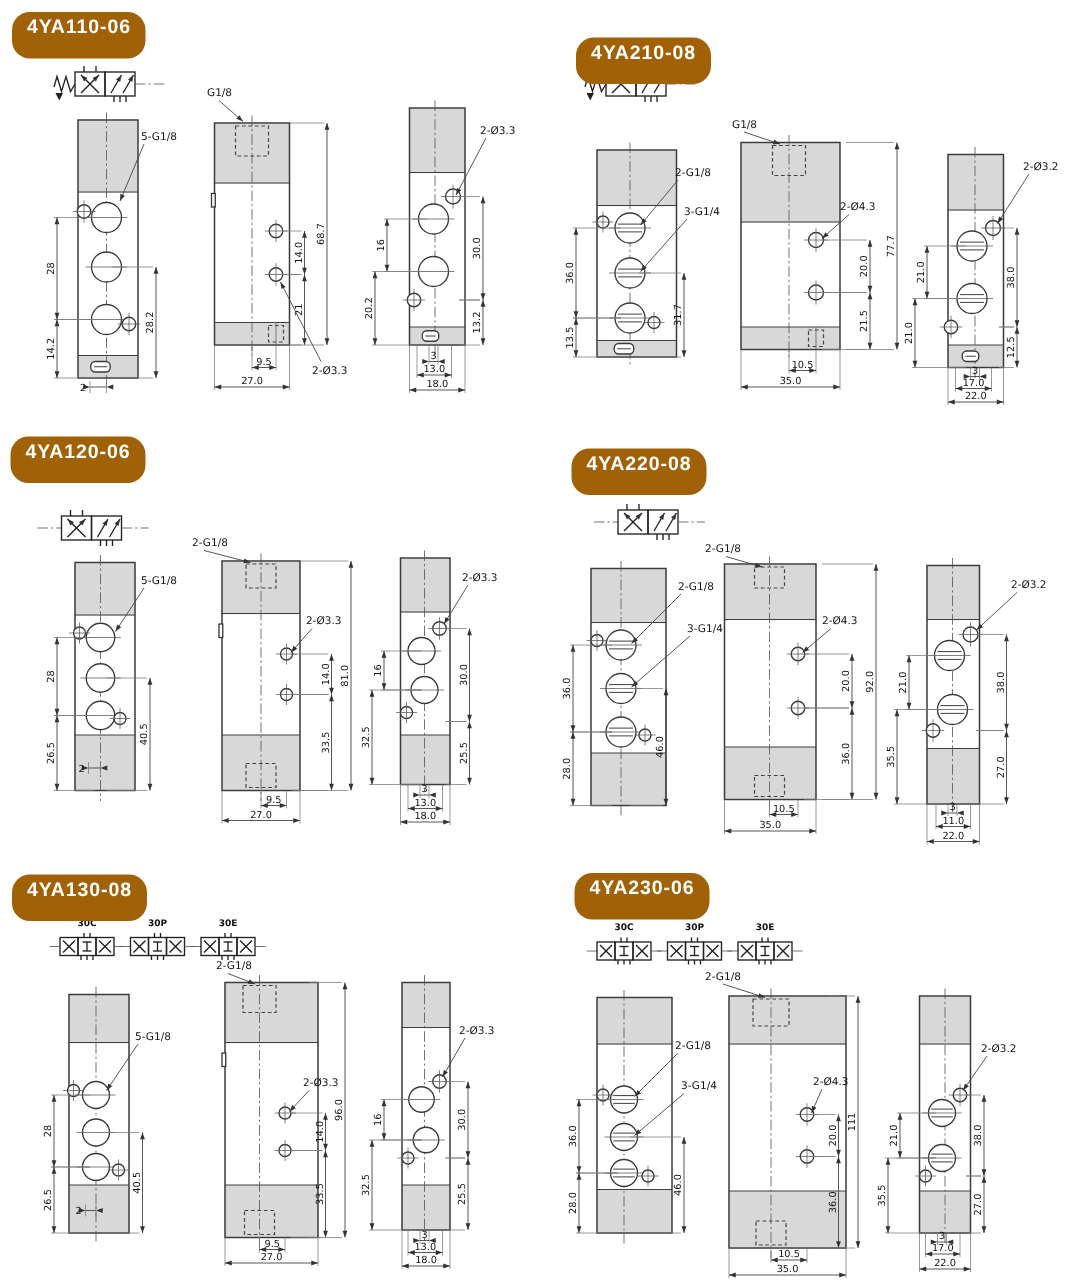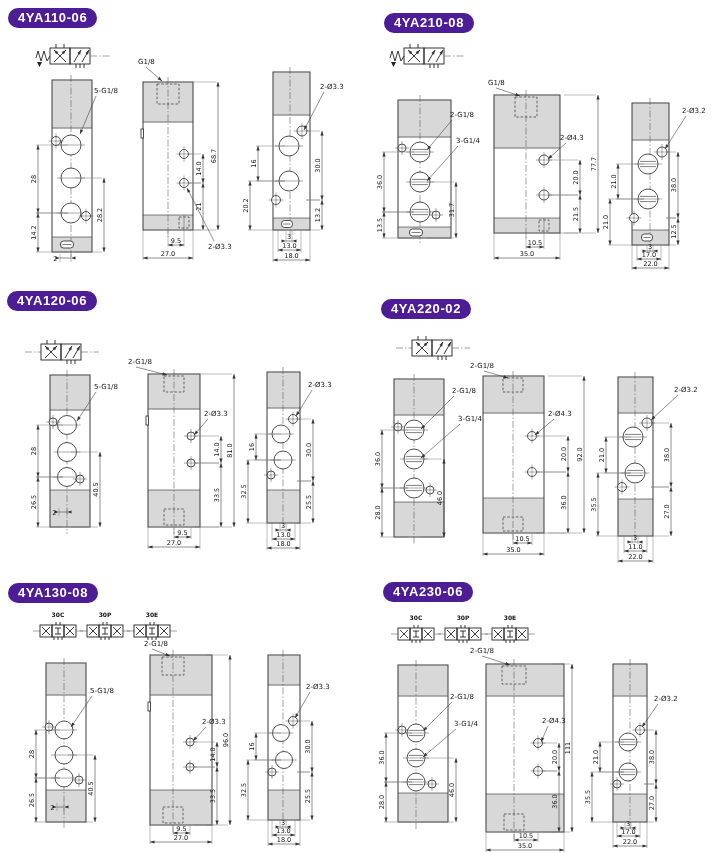--- a/index.html
+++ b/index.html
@@ -1,21 +1,21 @@
 <!DOCTYPE html>
 <html><head>
 <meta charset="utf-8">
 <style>
   html,body{margin:0;padding:0;background:#fff;}
   #sheet{position:relative;width:712px;height:853px;background:#ffffff;overflow:hidden;
          font-family:"DejaVu Sans",sans-serif;}
   #drawing{position:absolute;left:0;top:0;}
-  .badge{position:absolute;background:#4c1d95;color:#fff;
+  .badge{position:absolute;background:#a16207;color:#fff;
          font:bold 13px "Liberation Sans",sans-serif;letter-spacing:.6px;
-         padding:2px 10px 3px 10px;border-radius:12px;white-space:nowrap;}
+         padding:2px 10px 14px 10px;border-radius:12px;white-space:nowrap;}
   
   .body{fill:none;stroke:#3a3a3a;stroke-width:1;}
   .shade{fill:#d8d8d8;stroke:none;}
   .hole{fill:#ffffff;stroke:#3a3a3a;stroke-width:0.9;}
   .thin{stroke:#3a3a3a;stroke-width:0.65;fill:none;}
   .center{stroke:#555;stroke-width:0.55;stroke-dasharray:7 2 1.5 2;fill:none;}
   .cross{stroke:#555;stroke-width:0.5;fill:none;}
   .dim{stroke:#444;stroke-width:0.6;fill:none;}
   .ext{stroke:#787878;stroke-width:0.5;fill:none;}
   .dport{fill:none;stroke:#444;stroke-width:0.8;stroke-dasharray:2.5 1.8;}
@@ -1186,18 +1186,18 @@
         <polygon points="0,0 -4.5,1.6 -4.5,-1.6" class="arr" transform="translate(154,95) rotate(17.81888891452278)"></polygon>
         <text x="186" y="153" class="plabel" text-anchor="start">2-Ø4.3</text>
         <line x1="192" y1="156" x2="185" y2="172" class="dim"></line>
         <polygon points="0,0 -4.5,1.6 -4.5,-1.6" class="arr" transform="translate(185,172) rotate(113.62937773065683)"></polygon>
         <text x="298" y="131" class="plabel" text-anchor="start">2-Ø3.2</text>
         <line x1="302" y1="134" x2="286" y2="157" class="dim"></line>
         <polygon points="0,0 -4.5,1.6 -4.5,-1.6" class="arr" transform="translate(286,157) rotate(124.82448915695679)"></polygon>
       </g>
     </svg>
   <div class="badge" style="left:8px;top:8px">4YA110-06</div>
-  <div class="badge" style="left:384px;top:13px">4YA210-08</div>
+  <div class="badge" style="left:384px;top:25px">4YA210-08</div>
   <div class="badge" style="left:7px;top:291px">4YA120-06</div>
-  <div class="badge" style="left:381px;top:299px">4YA220-02</div>
+  <div class="badge" style="left:381px;top:299px">4YA220-08</div>
   <div class="badge" style="left:8px;top:583px">4YA130-08</div>
   <div class="badge" style="left:383px;top:582px">4YA230-06</div>
 </div>
 
 </body></html>

